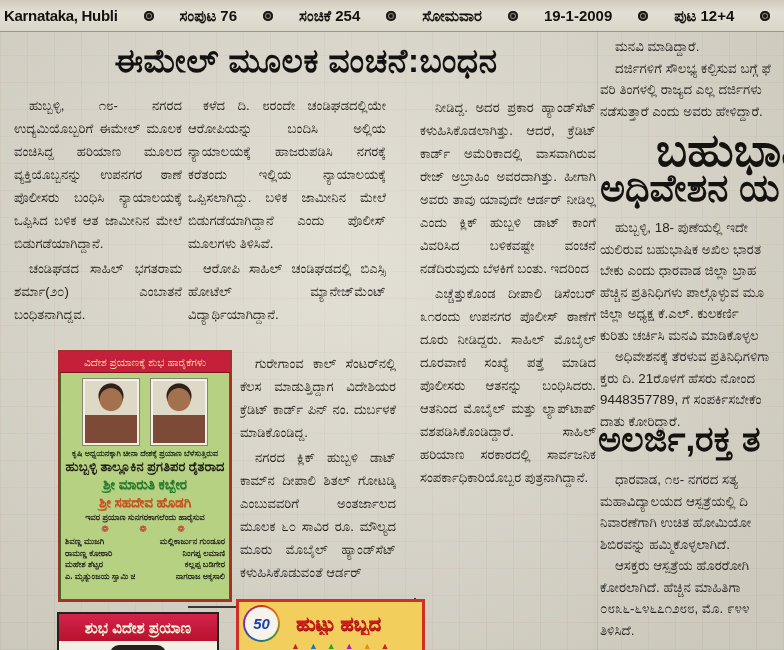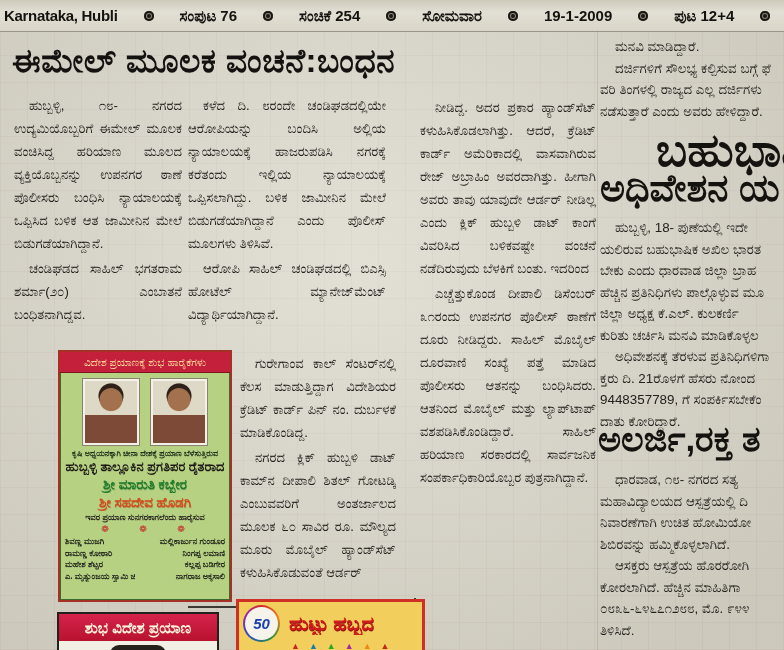--- a/index.html
+++ b/index.html
@@ -19,22 +19,22 @@
     display:flex;align-items:center;gap:8px;
     background:linear-gradient(#cfcabc, #e2dfd4 40%, #d9d5c8);
     border-bottom:1px solid rgba(60,50,40,0.35);
     font-weight:bold;font-size:15px;white-space:nowrap;
   }
   .mh{margin:0 10px 0 10px;color:#14120f;}
   .mh.region{margin-left:4px;letter-spacing:-0.3px;}
   .dot{width:10px;height:10px;border-radius:50%;background:#1a1715;flex:0 0 auto;margin:0 8px;box-shadow:inset 0 0 0 2px #1a1715, inset 0 0 0 3px #8d8678;}
   
   .headline{
-    position:absolute;left:12px;top:42px;width:556px;margin:0;
-    font-size:33px;font-weight:bold;color:#141210;
+    position:absolute;left:28px;top:42px;width:556px;margin:0;
+    text-align:center;font-size:33px;font-weight:bold;color:#141210;
     letter-spacing:0.5px;white-space:nowrap;overflow:hidden;
   }
   
   .col{position:absolute;font-size:13.2px;line-height:23px;text-align:justify;color:#23201d;}
   .col p{margin:0 0 2px 0;text-indent:15px;}
   .col1{left:14px;top:94px;width:168px;height:254px;overflow:hidden;}
   .col2a{left:188px;top:94px;width:198px;height:258px;overflow:hidden;}
   .col2b{left:240px;top:352px;width:156px;height:252px;overflow:hidden;}
   .col3{left:420px;top:96px;width:176px;height:534px;overflow:hidden;}
   
@@ -66,21 +66,21 @@
   .ad-names{display:grid;grid-template-columns:1fr 1fr;gap:0 20px;padding:0 5px;text-align:left;}
   .nm{font-size:8.2px;font-weight:bold;color:#21261c;line-height:11.5px;white-space:nowrap;overflow:hidden;}
   .nm.r{text-align:right;}
   
   .ad-red{position:absolute;left:57px;top:612px;width:158px;height:40px;border:2px solid #24211d;background:#f2efe4;}
   .ad-red-band{background:linear-gradient(#d5234b,#b8122f);color:#fff6dc;font-weight:bold;font-size:15px;text-align:center;line-height:27px;height:27px;white-space:nowrap;overflow:hidden;}
   .ad-red-photo{height:13px;display:flex;justify-content:center;align-items:flex-end;}
   .head-arc{width:56px;height:9px;background:#27211b;border-radius:28px 28px 0 0;}
   
   .ad-yellow{position:absolute;left:236px;top:599px;width:183px;height:51px;background:#f2cf5c;border:3px solid #cf3024;overflow:hidden;}
-  .ad-yellow-row{display:flex;align-items:center;gap:9px;padding:3px 4px 0 4px;}
+  .ad-yellow-row{display:flex;align-items:center;gap:16px;padding:3px 4px 0 4px;}
   .badge-ring{width:37px;height:37px;border-radius:50%;padding:2px;box-sizing:border-box;flex:0 0 auto;
     background:conic-gradient(#d62a2a,#e8821f,#2e8f3a,#2456b8,#8a2bb0,#d62a2a);}
   .badge-inner{width:33px;height:33px;border-radius:50%;background:#f6f3ea;color:#1b3faf;font-weight:bold;font-size:15px;display:flex;align-items:center;justify-content:center;font-style:italic;}
   .ad-yellow-text{color:#d11c1c;font-weight:bold;font-size:19px;white-space:nowrap;overflow:hidden;text-shadow:0.5px 0.5px 0 #8d1010;}
   .confetti{display:flex;gap:9px;padding-left:52px;font-size:9px;line-height:9px;}
   
   .right-col{position:absolute;left:600px;top:31px;width:184px;height:619px;}
   .rline{position:relative;font-size:13.4px;line-height:21.5px;white-space:nowrap;color:#23201d;}
   .rline.ind{padding-left:15px;}
   .rtail{position:absolute;left:0;top:5px;width:184px;}

